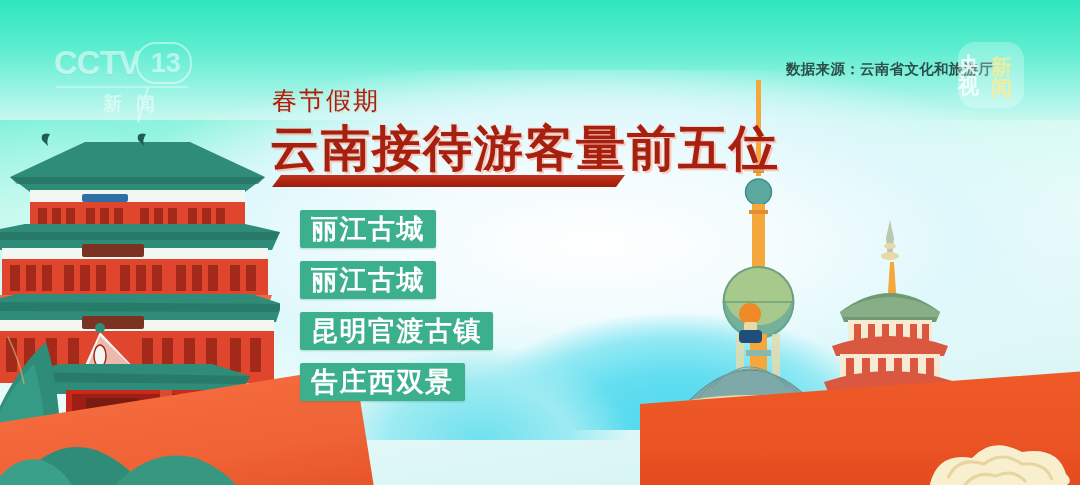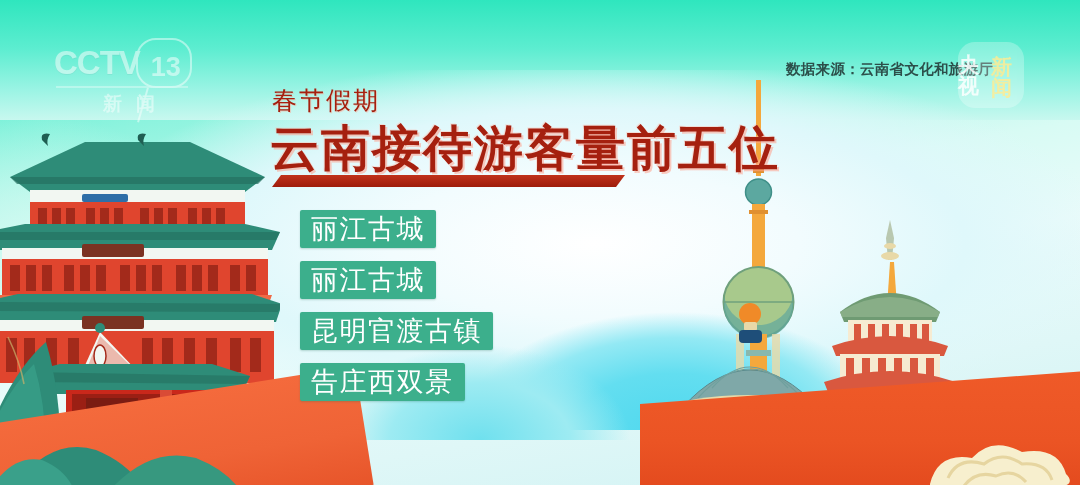--- a/index.html
+++ b/index.html
@@ -35,21 +35,21 @@
   .band-left{position:absolute;left:-60px;top:432px;width:420px;height:120px;
     background:linear-gradient(180deg,#F46A3C 0%,#EF6336 55%,#E7552A 100%);
     transform:rotate(-9deg);transform-origin:0 0;}
 
   
   .cctv{position:absolute;left:54px;top:42px;width:150px;height:80px;opacity:.55;}
   .cctv .row1{display:flex;align-items:center;height:42px;}
   .cctv-txt{font-size:33px;font-weight:bold;color:rgba(255,255,255,.92);
     letter-spacing:-1px;text-shadow:0 1px 0 rgba(120,200,190,.5);font-family:"Liberation Sans",sans-serif;}
   .cctv-pill{display:flex;align-items:center;justify-content:center;
-    margin-left:-4px;padding:8px 9px 0 13px;height:38px;border:2px solid rgba(255,255,255,.85);
+    margin-left:-4px;padding:0 9px 0 13px;height:38px;border:2px solid rgba(255,255,255,.85);
     border-radius:20px;}
   .cctv-13{font-size:27px;font-weight:bold;color:rgba(255,255,255,.92);}
   .cctv-slash{position:absolute;left:88px;top:45px;width:2px;height:36px;
     background:rgba(255,255,255,.85);transform:rotate(16deg);}
   .cctv-rule{width:132px;height:2px;background:rgba(255,255,255,.6);margin:2px 0 3px 2px;}
   .cctv-news{font-size:19px;font-weight:bold;color:rgba(255,255,255,.88);
     letter-spacing:14px;text-align:center;padding-left:14px;}
 
   
   .source{position:absolute;left:786px;top:60px;font-size:14.5px;font-weight:bold;
@@ -72,21 +72,21 @@
   .title-bar{position:absolute;left:272px;top:175px;width:353px;height:12px;
     background:linear-gradient(180deg,#C0321B 0%,#9E1C0B 100%);
     clip-path:polygon(9px 0, 100% 0, calc(100% - 9px) 100%, 0 100%);}
 
   
   .list{position:absolute;left:300px;top:210px;}
   .list-item{height:38px;margin-bottom:13px;display:inline-flex;align-items:center;
     padding:0 11px;background:#3CAF8C;border-radius:2px;
     box-shadow:0 1px 2px rgba(40,110,90,.25);}
   .list-row{display:block;}
-  .list-label{font-size:27px;font-weight:normal;color:#FFFFFF;letter-spacing:1.5px;
+  .list-label{font-size:27px;font-weight:bold;color:#FFFFFF;letter-spacing:1.5px;
     line-height:1;white-space:nowrap;}
 </style>
 </head>
 <body>
 
 <div id="stage">
 
   <div class="sky-top"></div>
   <div class="sky-mid"></div>
   <div class="sky-left-glow"></div>

